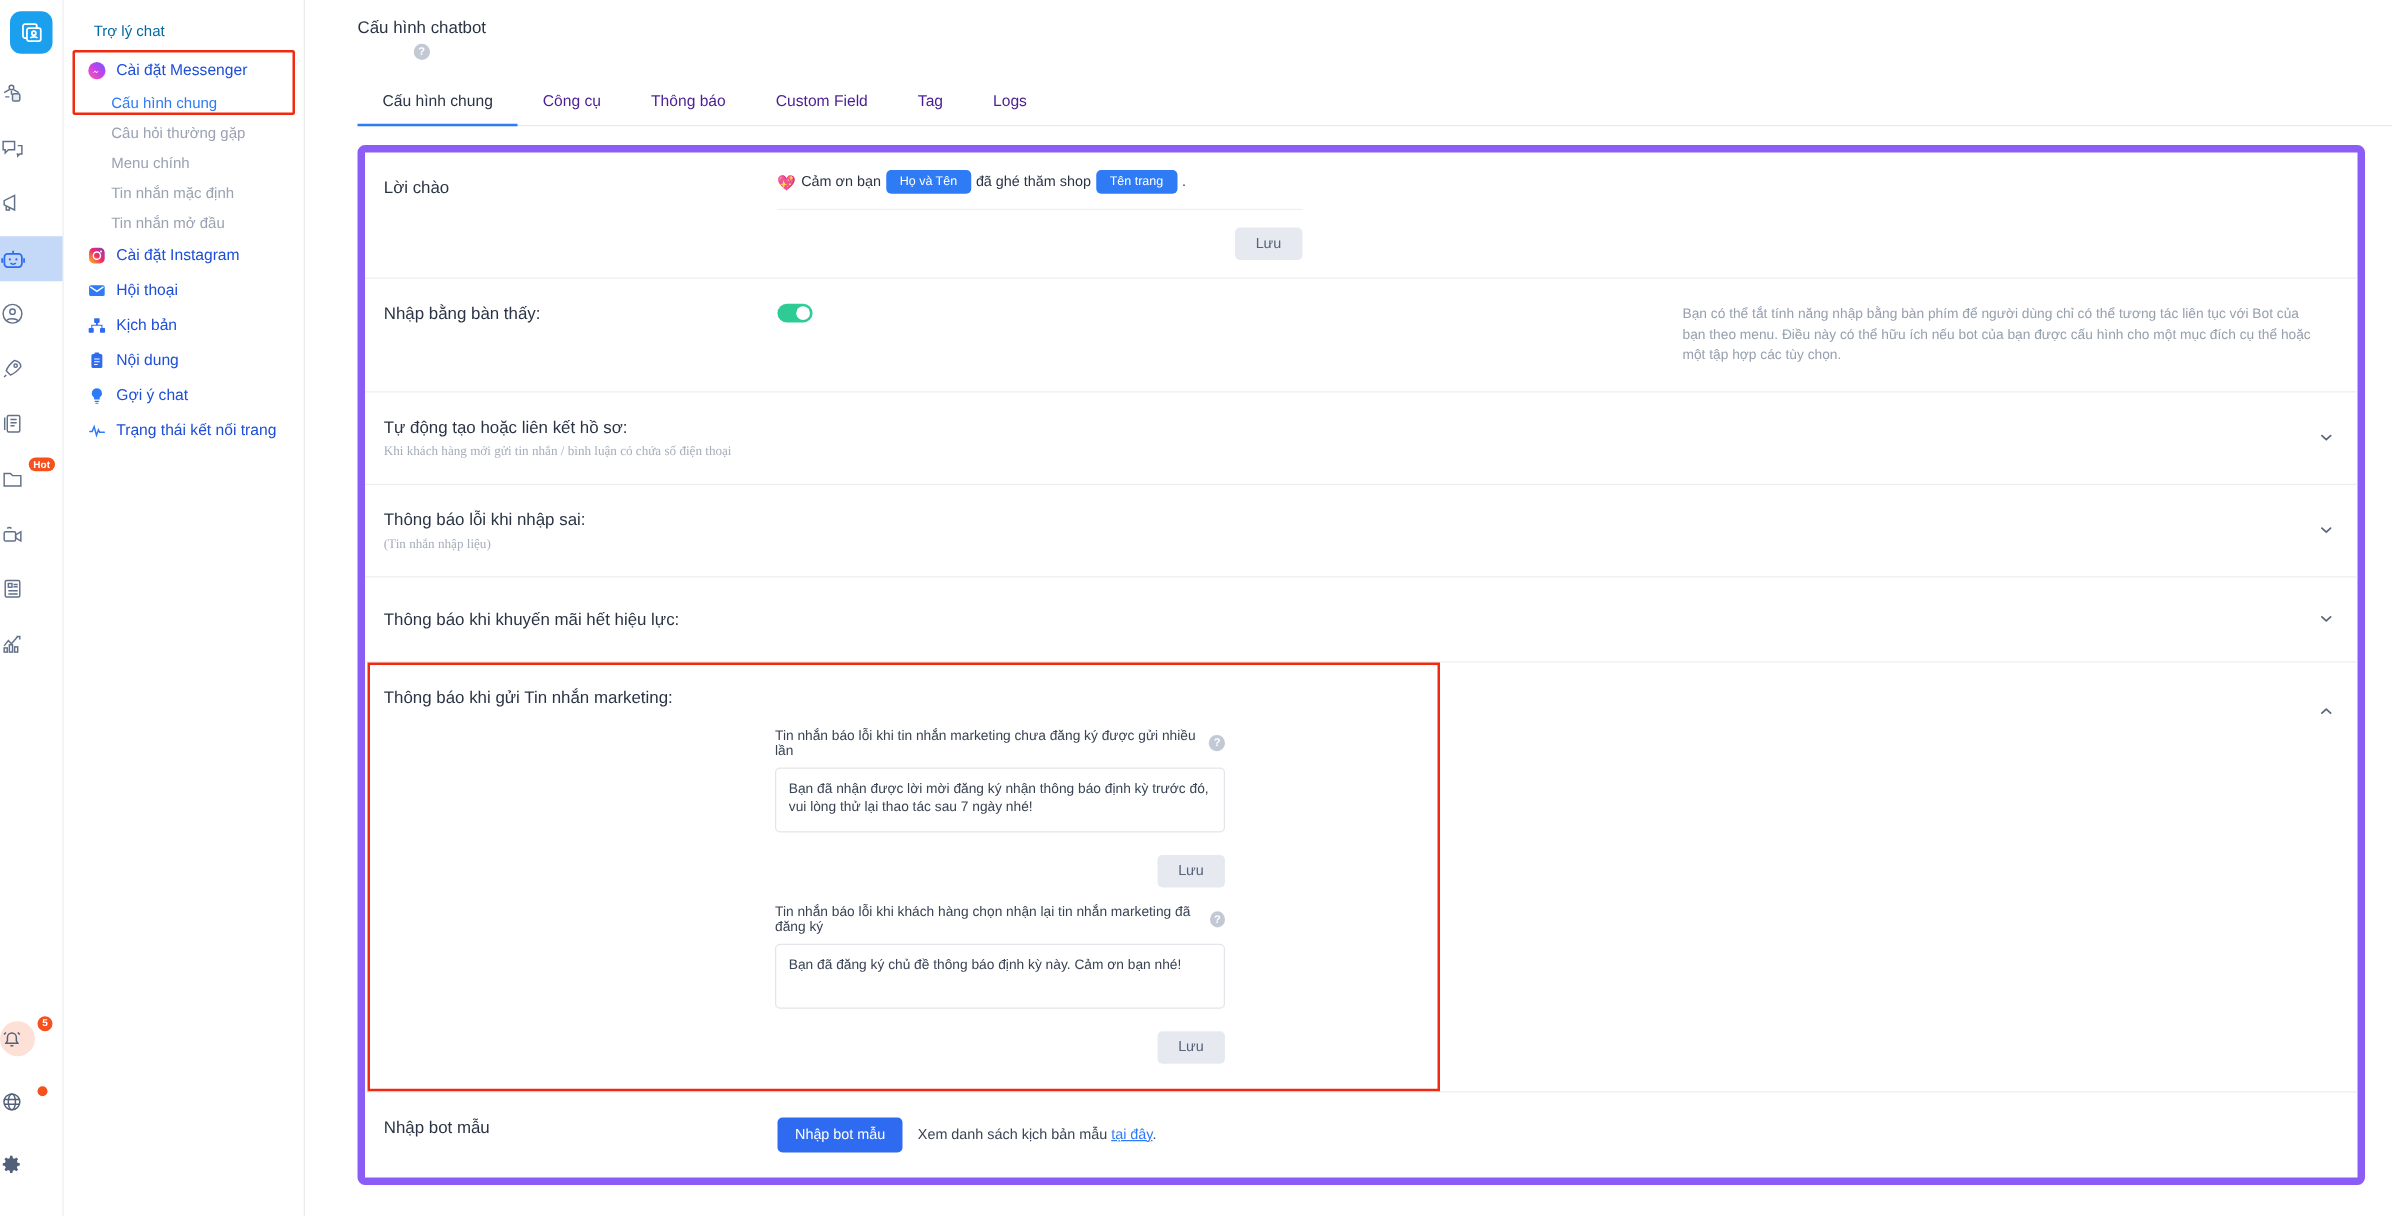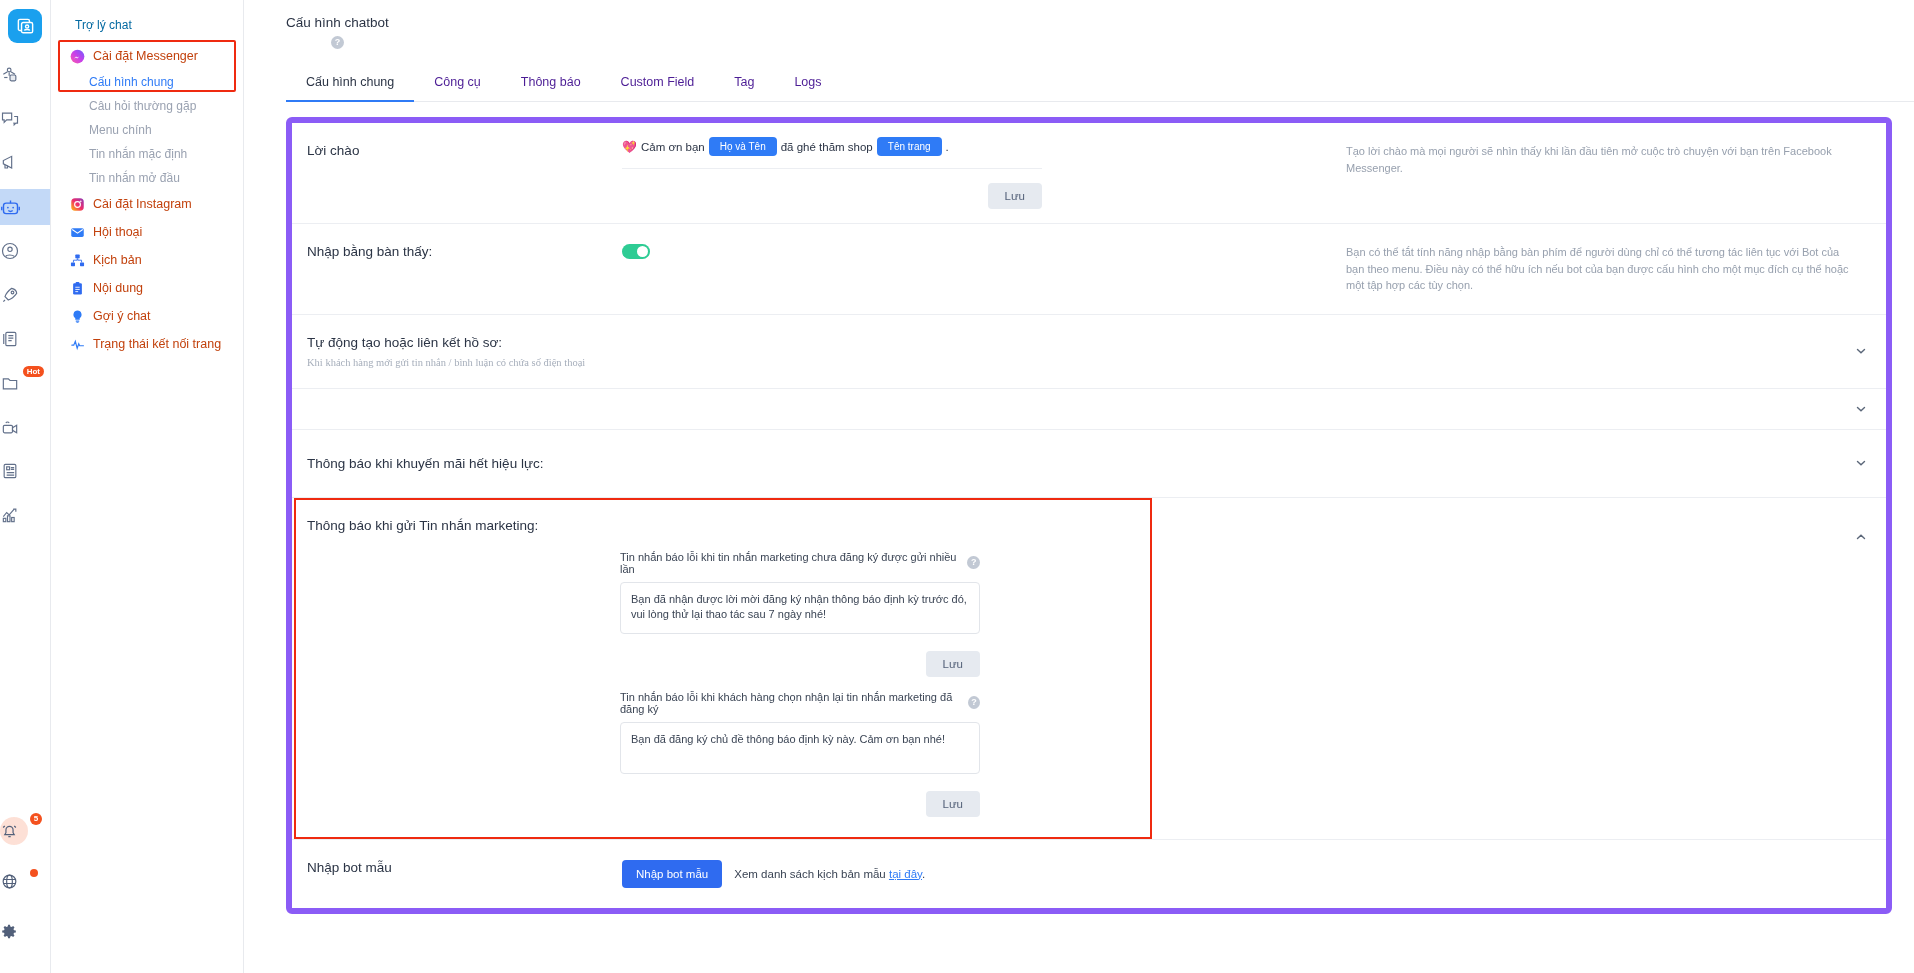--- a/index.html
+++ b/index.html
@@ -54,21 +54,21 @@
   .sidebar {
     width: 193px; flex: 0 0 193px; height: 973px; background: #ffffff;
     border-right: 1px solid #e8eaee; padding-top: 10px; position: relative;
   }
   .sidebar-title {
     font-size: 12px; color: #0369a1; padding: 8px 0 10px 24px; font-weight: 400;
   }
   .nav { padding: 0 8px; }
   .nav-group-head {
     display: flex; align-items: center; gap: 8px;
-    padding: 6px 0 6px 10px; font-size: 12.5px; color: #c2410c; cursor: pointer;
+    padding: 6px 0 6px 10px; font-size: 12.5px; color: #1d4ed8; cursor: pointer;
   }
   .nav-sub {
     font-size: 12px; color: #9aa2b1; padding: 5px 0 5px 30px; cursor: pointer;
   }
   .nav-sub.active { color: #2f7bf6; }
   .nav-icon { width: 16px; height: 16px; display: inline-flex; align-items: center; justify-content: center; flex: 0 0 16px; }
   .red-outline-sidebar {
     position: absolute; left: 7px; top: 40px; width: 178px; height: 52px;
     border: 2px solid #ef2a10; border-radius: 2px; pointer-events: none;
   }
@@ -430,21 +430,20 @@
               <span class="chip">Họ và Tên</span>
               <span>đã ghé thăm shop</span>
               <span class="chip">Tên trang</span>
               <span>.</span>
             </div>
           </div>
           <div class="greet-save-wrap">
             <button class="save-btn">Lưu</button>
           </div>
         </div>
-        <div class="row-right">Tạo lời chào mà mọi người sẽ nhìn thấy khi lần đầu tiên mở cuộc trò chuyện với bạn trên Facebook Messenger.</div>
       </div>
 
       <div class="row">
         <div class="row-label">Nhập bằng bàn thấy:</div>
         <div class="row-mid">
           <div class="toggle">
             <div class="knob"></div>
           </div>
         </div>
         <div class="row-right">Bạn có thể tắt tính năng nhập bằng bàn phím để người dùng chỉ có thể tương tác liên tục với Bot của bạn theo menu. Điều này có thể hữu ích nếu bot của bạn được cấu hình cho một mục đích cụ thể hoặc một tập hợp các tùy chọn.</div>
@@ -458,20 +457,24 @@
         <div class="row-mid"></div>
         <div class="row-right"></div>
         <span class="chev">
           <svg width="14" height="14" viewBox="0 0 24 24" fill="none" stroke="#5b6779" stroke-width="2.4" stroke-linecap="round">
               <path d="M6 9.5l6 5.5 6-5.5"></path>
             </svg>
         </span>
       </div>
 
       <div class="row">
+        <div class="row-label">
+          <span>Thông báo lỗi khi nhập sai:</span>
+          <span class="sub">(Tin nhắn nhập liệu)</span>
+        </div>
         <div class="row-mid"></div>
         <div class="row-right"></div>
         <span class="chev">
           <svg width="14" height="14" viewBox="0 0 24 24" fill="none" stroke="#5b6779" stroke-width="2.4" stroke-linecap="round">
               <path d="M6 9.5l6 5.5 6-5.5"></path>
             </svg>
         </span>
       </div>
 
       <div class="row" style="min-height:60px">

